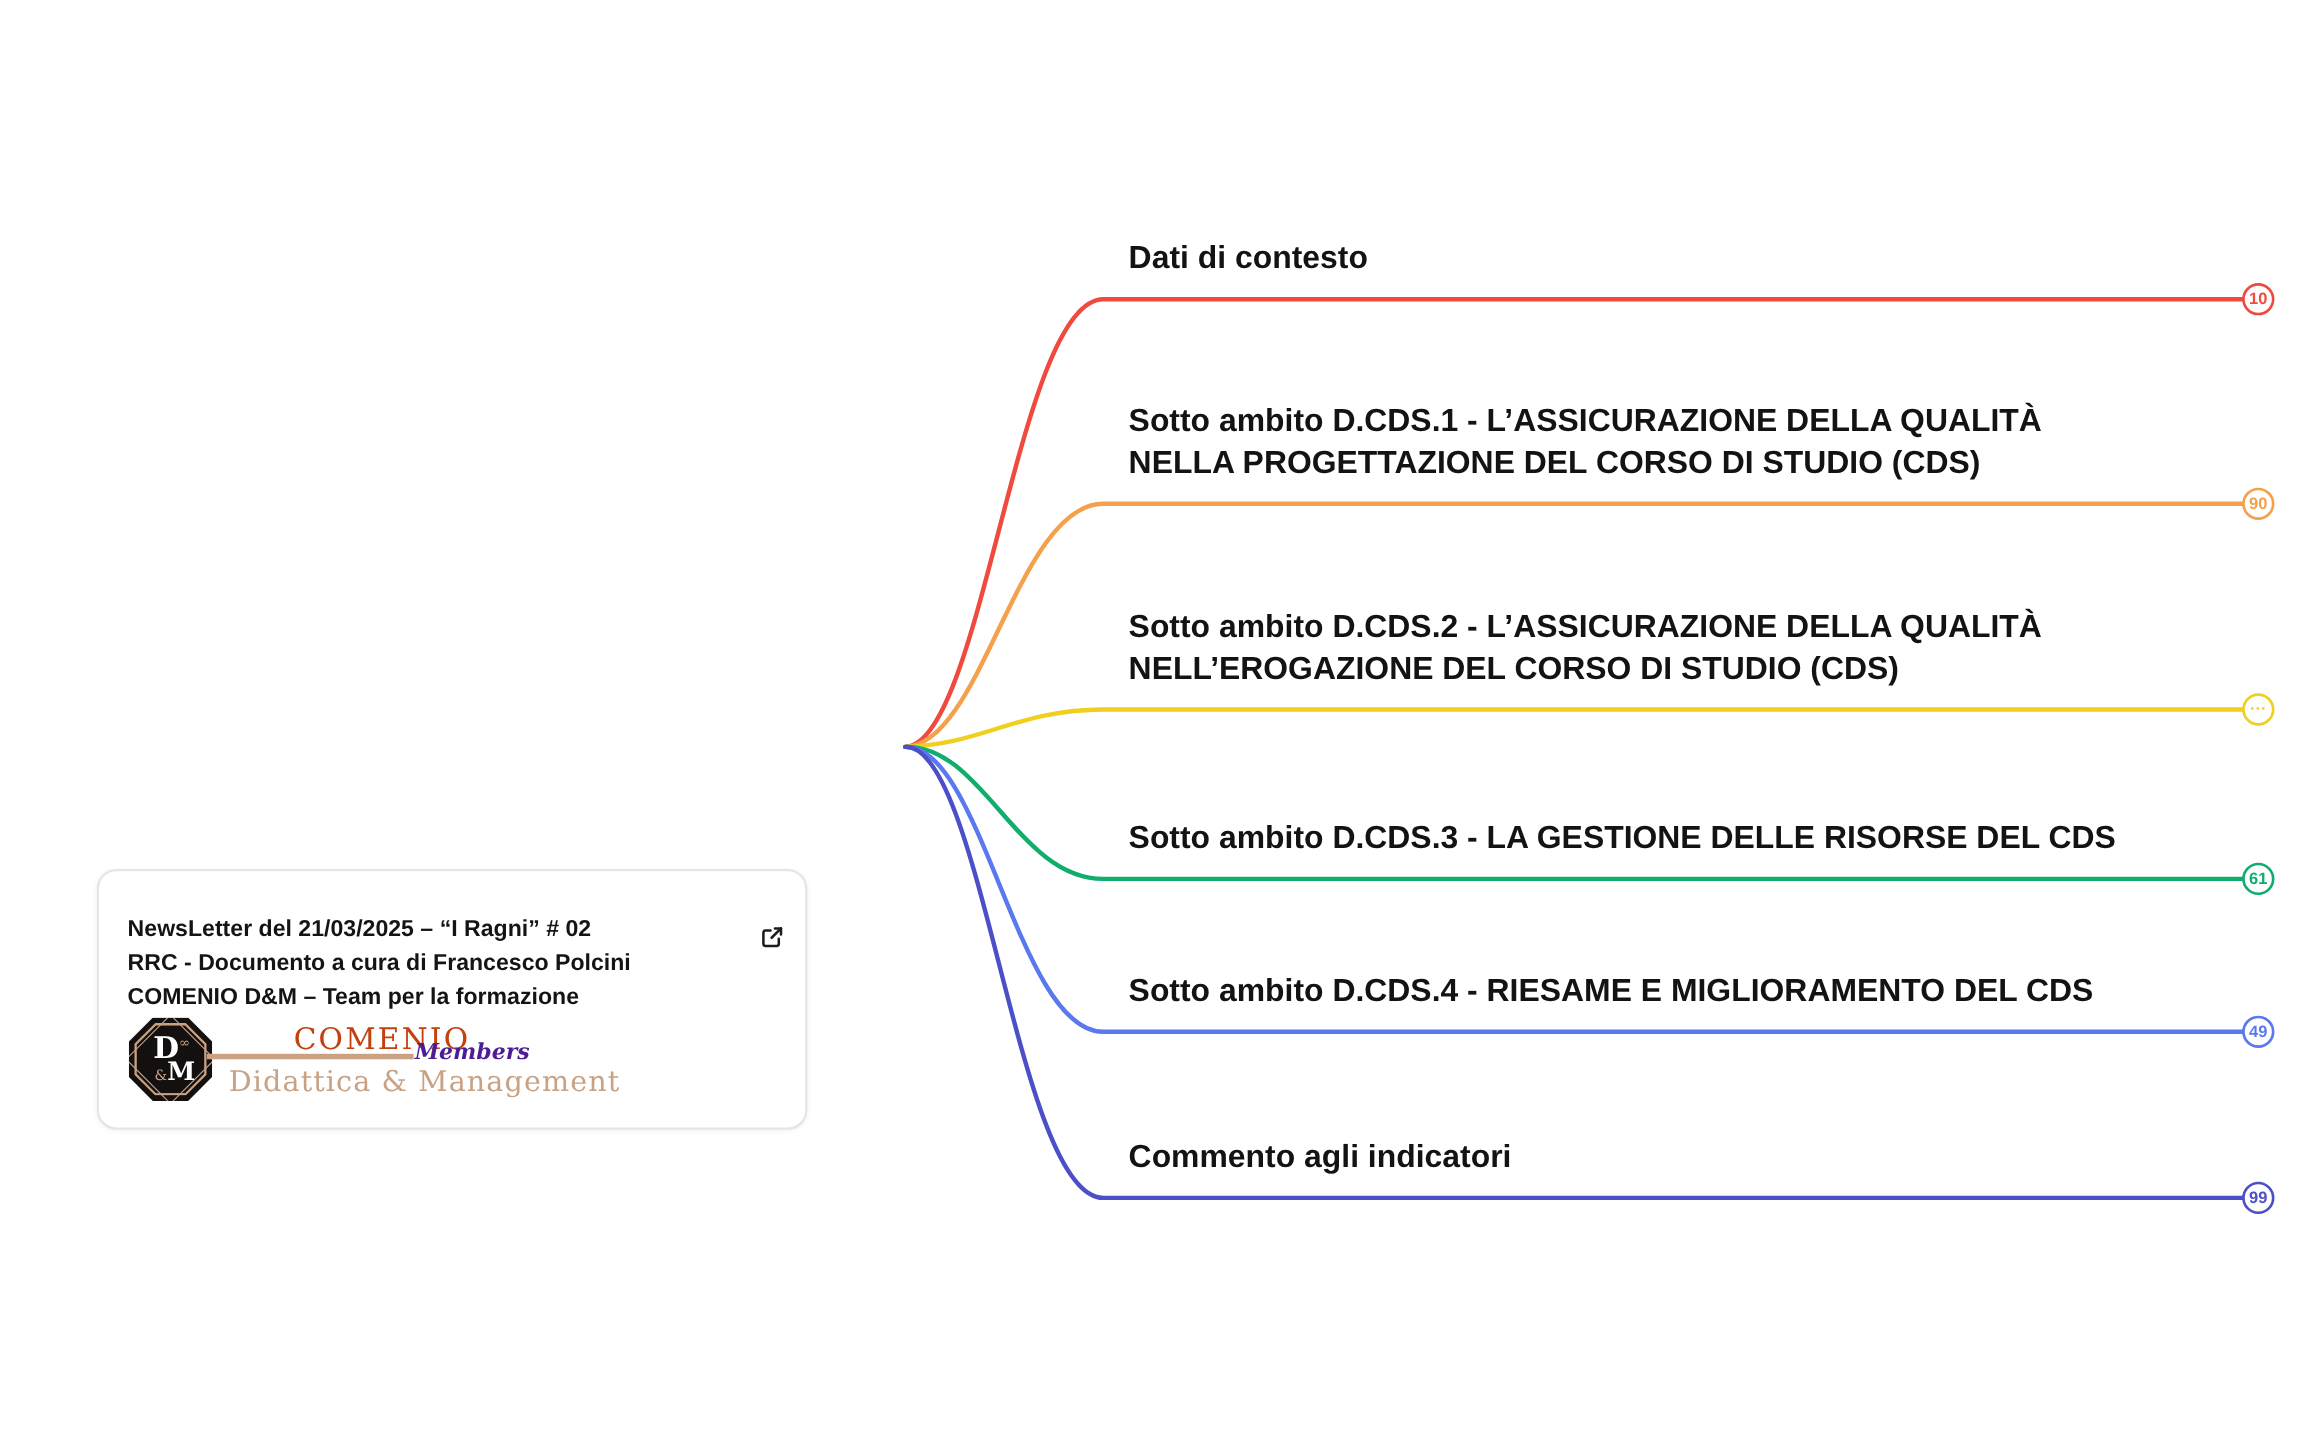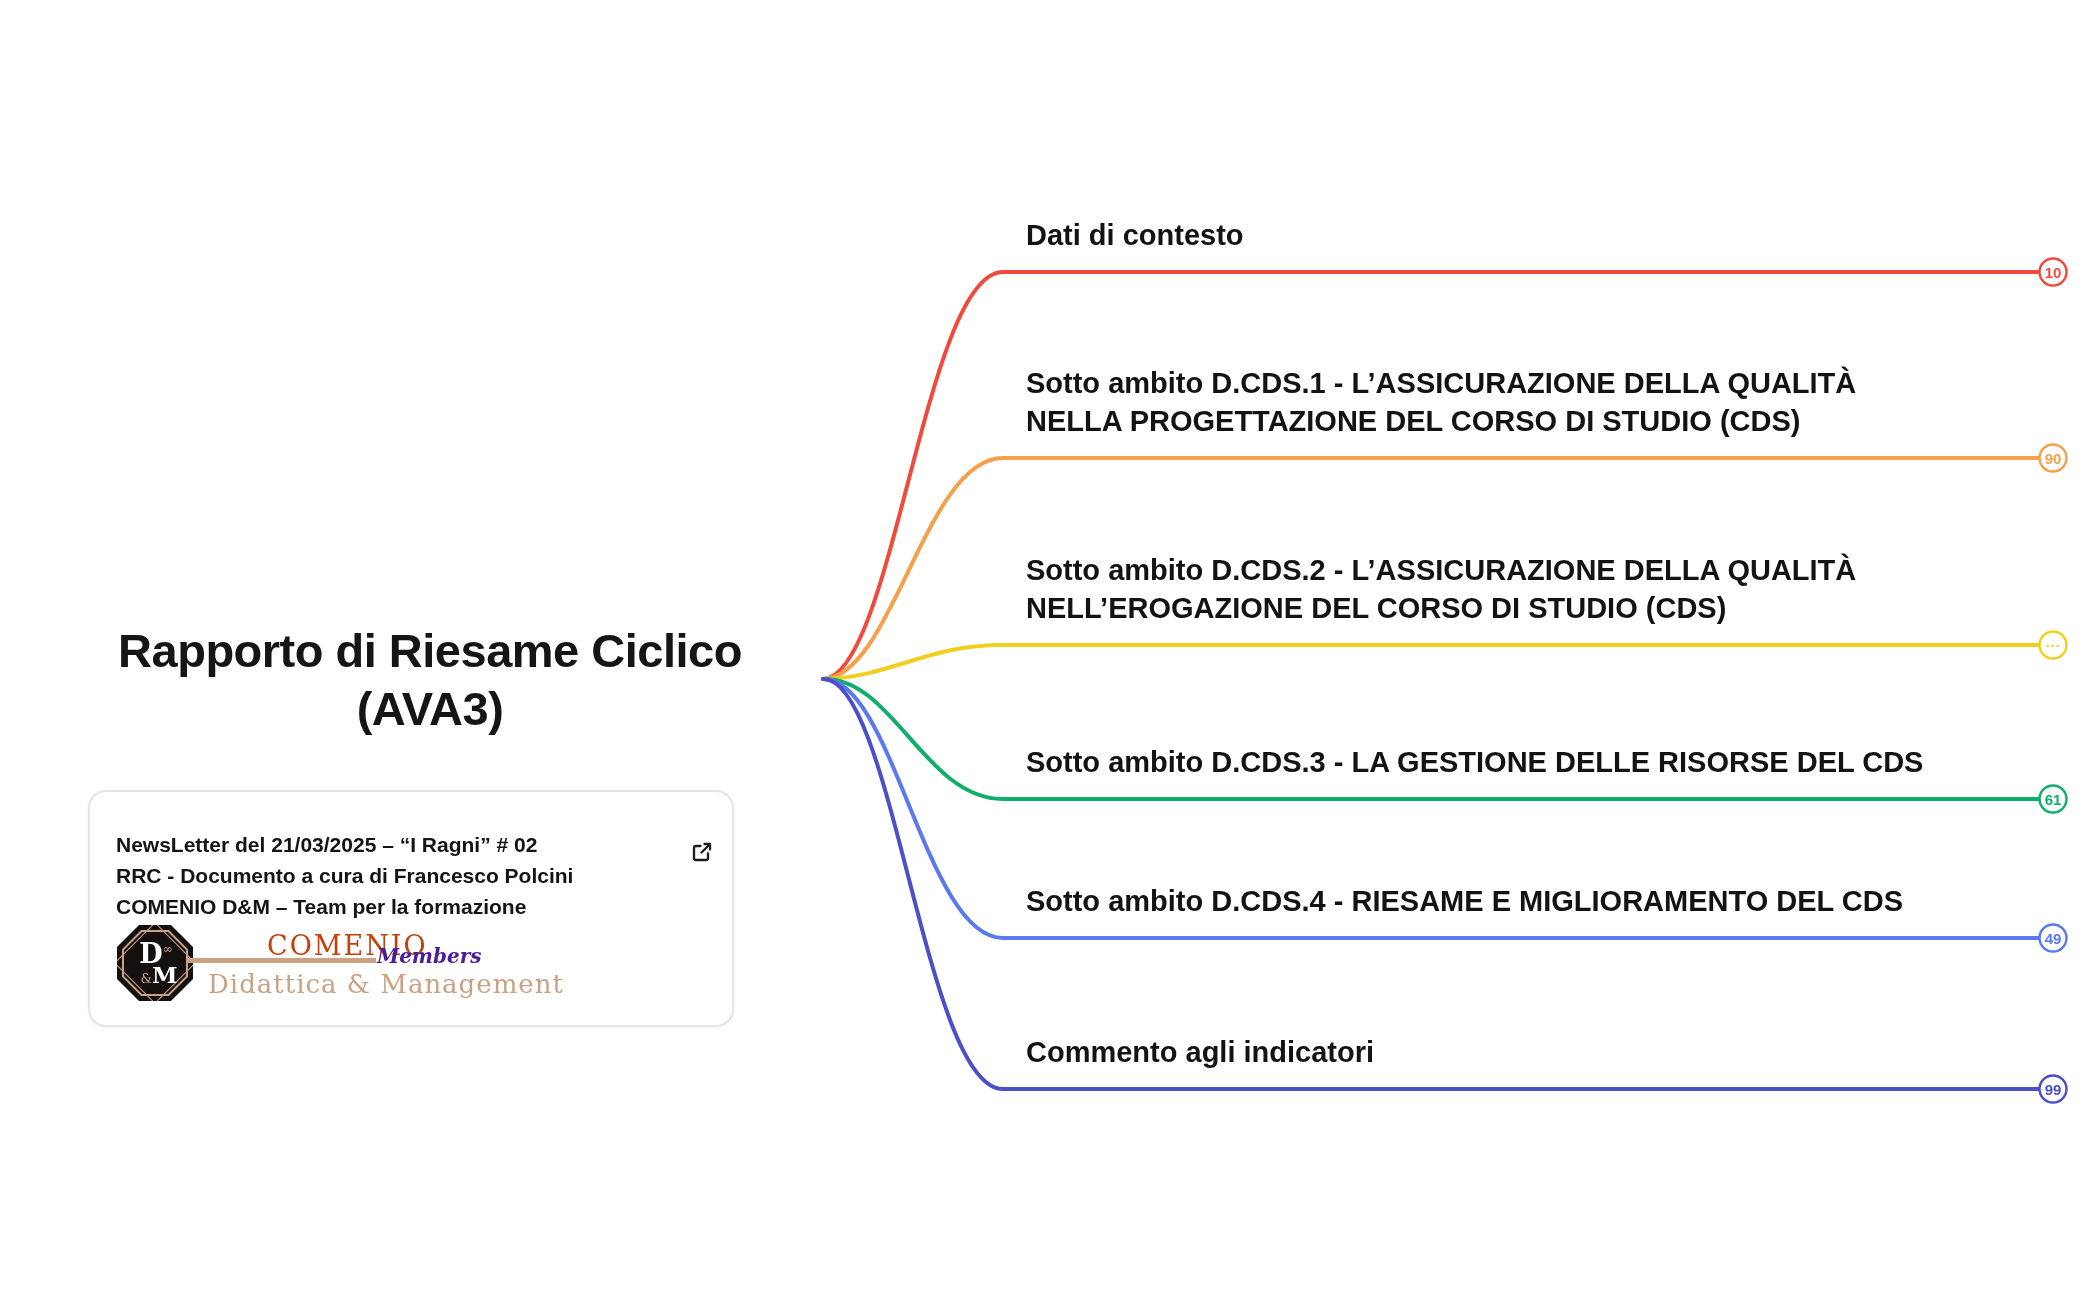--- a/index.html
+++ b/index.html
@@ -62,22 +62,20 @@
     position:absolute;left:1026px;
     font-weight:700;font-size:29px;line-height:38px;color:#131313;
     white-space:pre-line;
   }
 </style>
 </head>
 <body>
 
 <div id="canvas">
 
-  <div class="root-title">Rapporto di Riesame Ciclico
-(AVA3)</div>
 
   <div class="note-card">
     <div class="note-line">NewsLetter del 21/03/2025 – “I Ragni” # 02</div>
     <div class="note-line">RRC - Documento a cura di Francesco Polcini</div>
     <div class="note-line">COMENIO D&amp;M – Team per la formazione</div>
 
     <svg class="ext-link" viewBox="0 0 24 24" fill="none" stroke="#1c1c1c" stroke-width="2.3" stroke-linecap="round" stroke-linejoin="round">
       <path d="M18 13.5v4.5a2 2 0 0 1-2 2H6a2 2 0 0 1-2-2V8a2 2 0 0 1 2-2h4.5"></path>
       <path d="M14.5 4H20v5.5"></path>
       <path d="M20 4 11.5 12.5"></path>

